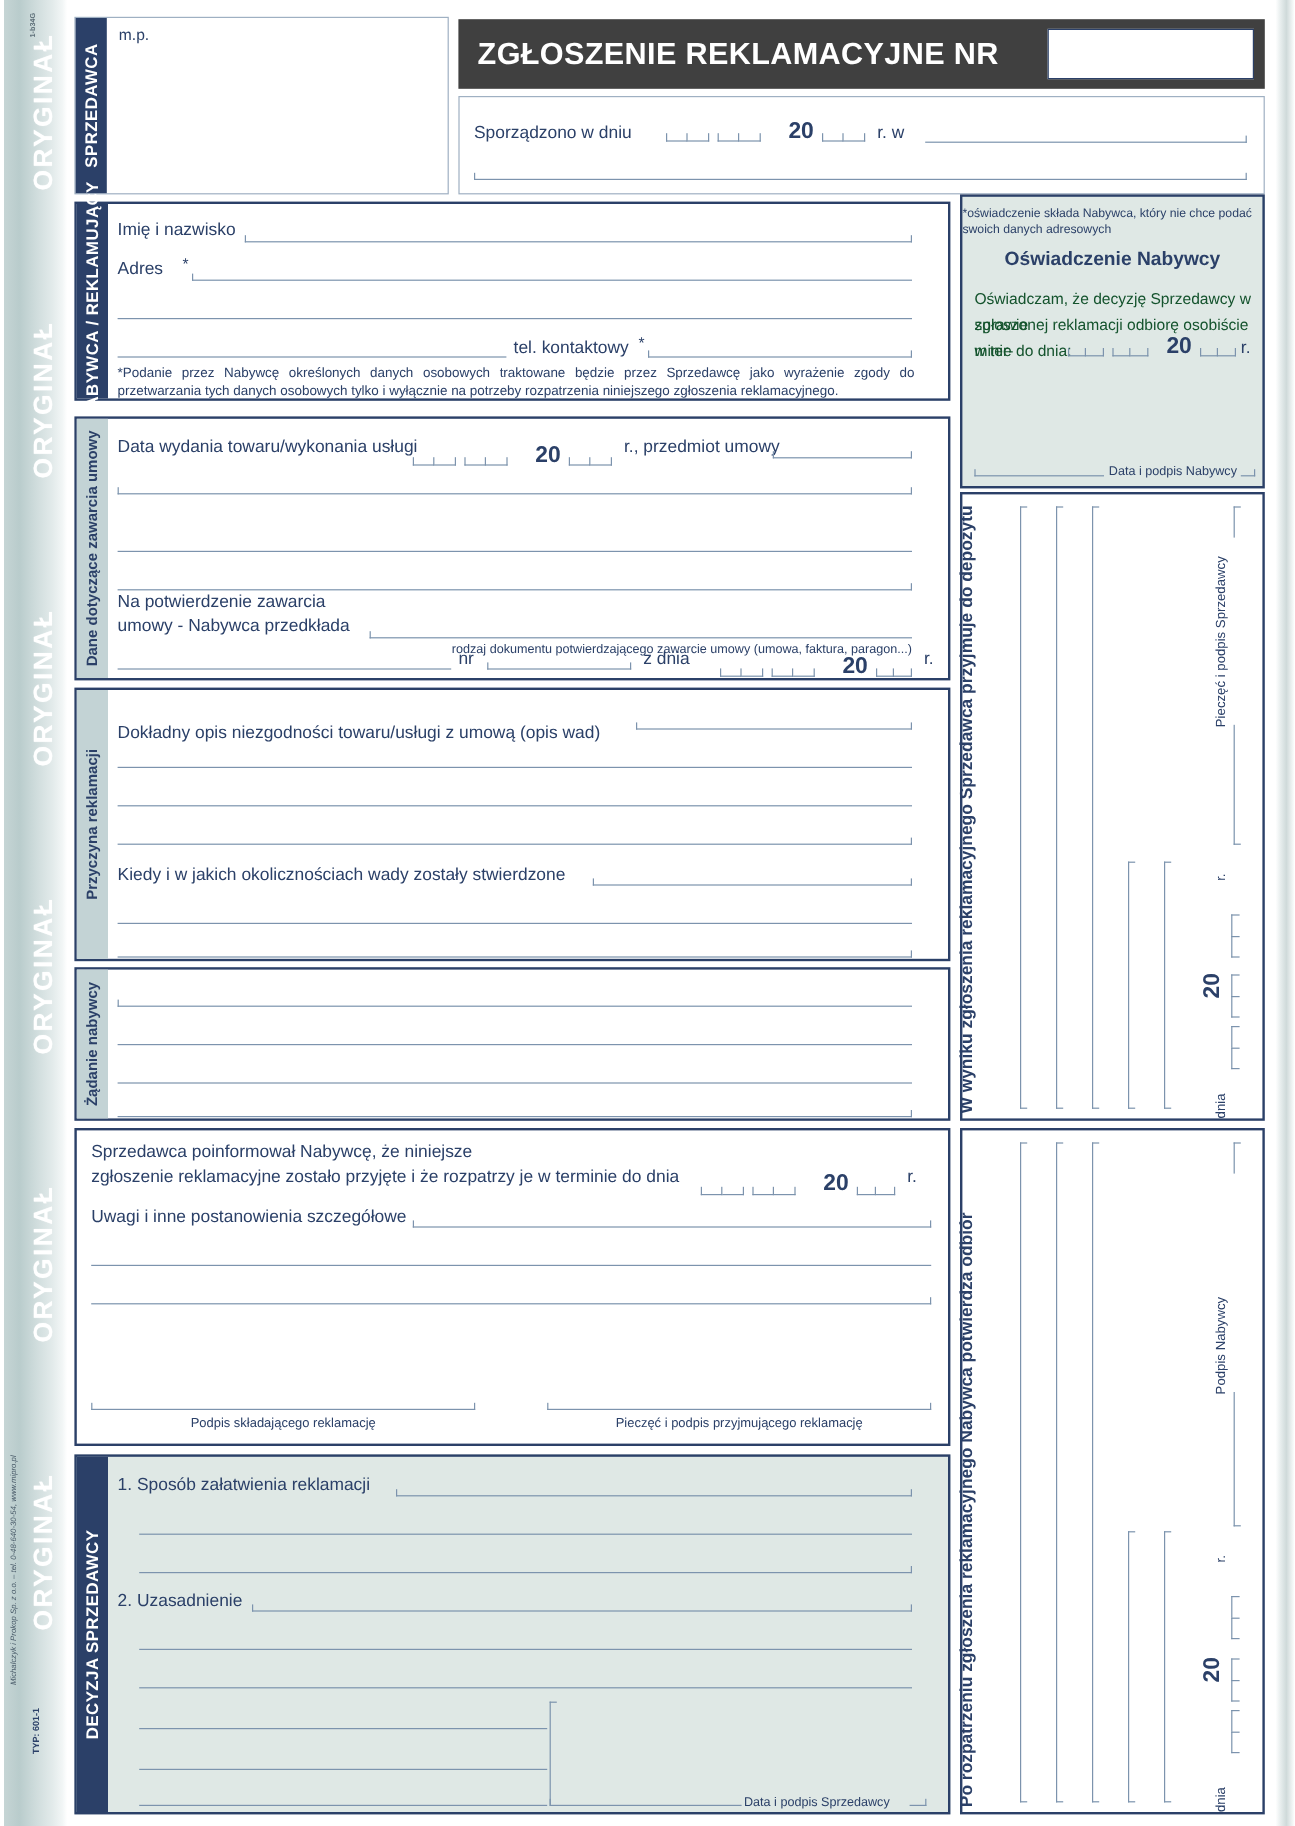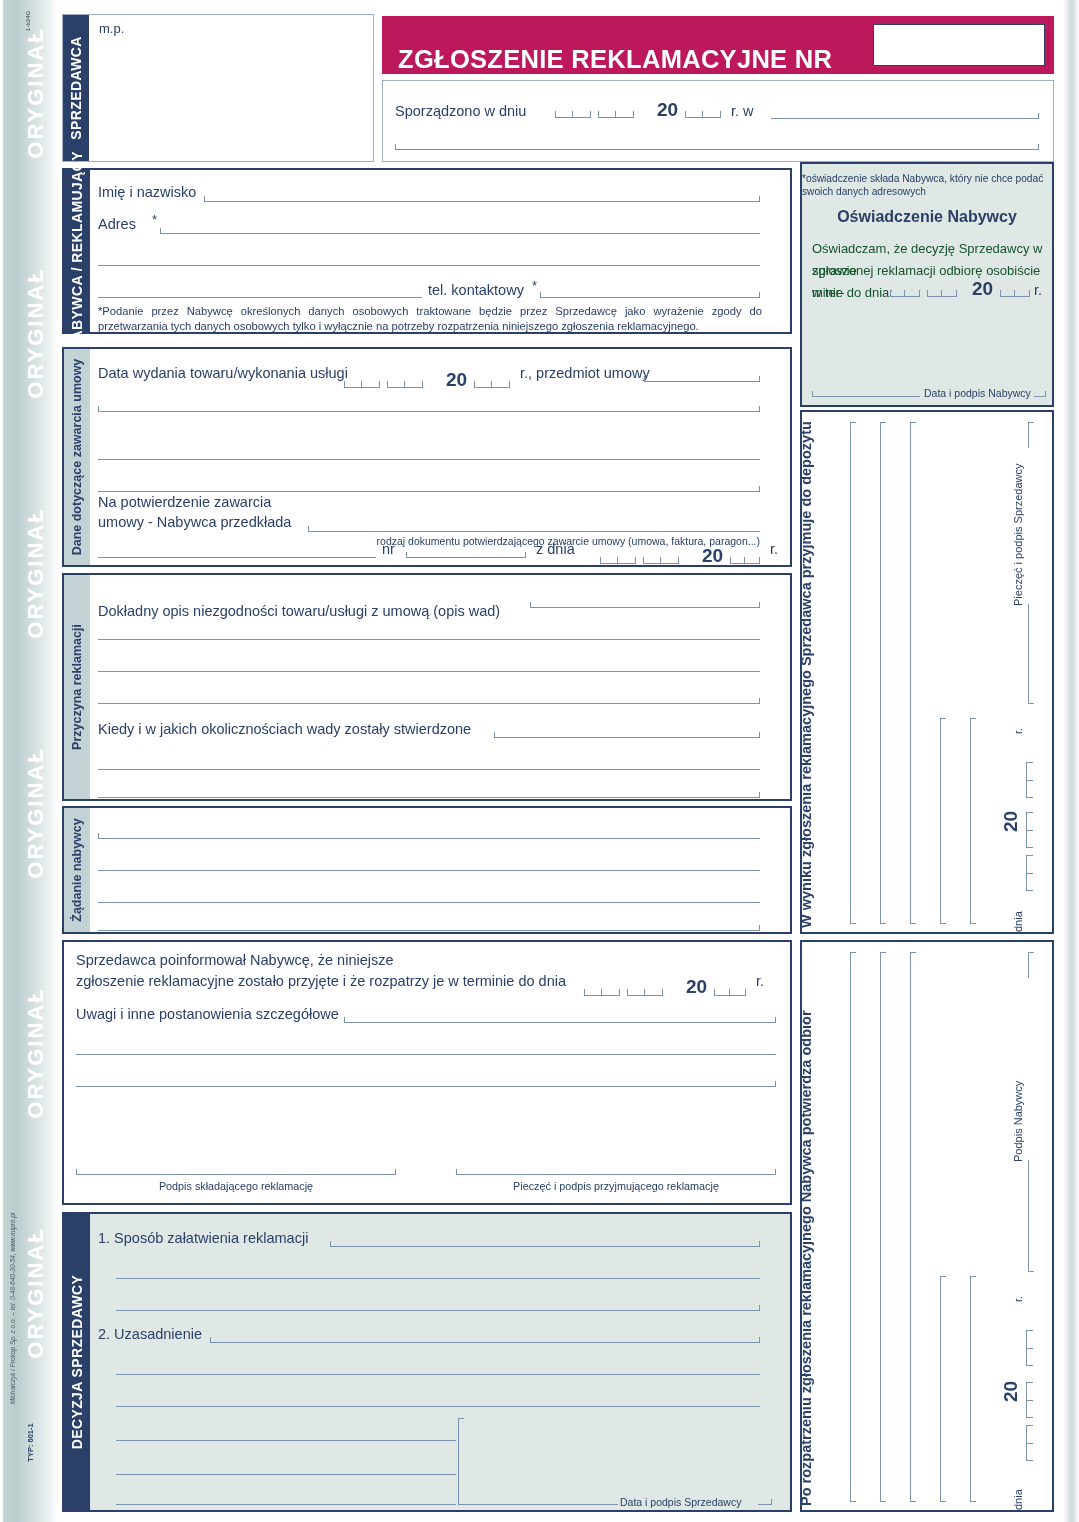--- a/index.html
+++ b/index.html
@@ -119,23 +119,23 @@
     left: 50%; top: 50%;
     transform: translate(-50%,-50%) rotate(-90deg);
     white-space: nowrap;
     font-size: 12.5px;
     font-weight: bold;
   }
 
   
   .titlebar {
     position: absolute;
-    background: #be185d;
+    background: #404040;
     display: flex;
-    align-items: flex-end;
+    align-items: center;
   }
   .titlebar h1 {
     color: #ffffff;
     font-size: 25.5px;
     font-weight: bold;
     letter-spacing: .3px;
     margin-left: 16px;
     white-space: nowrap;
   }
   .nr-field {

